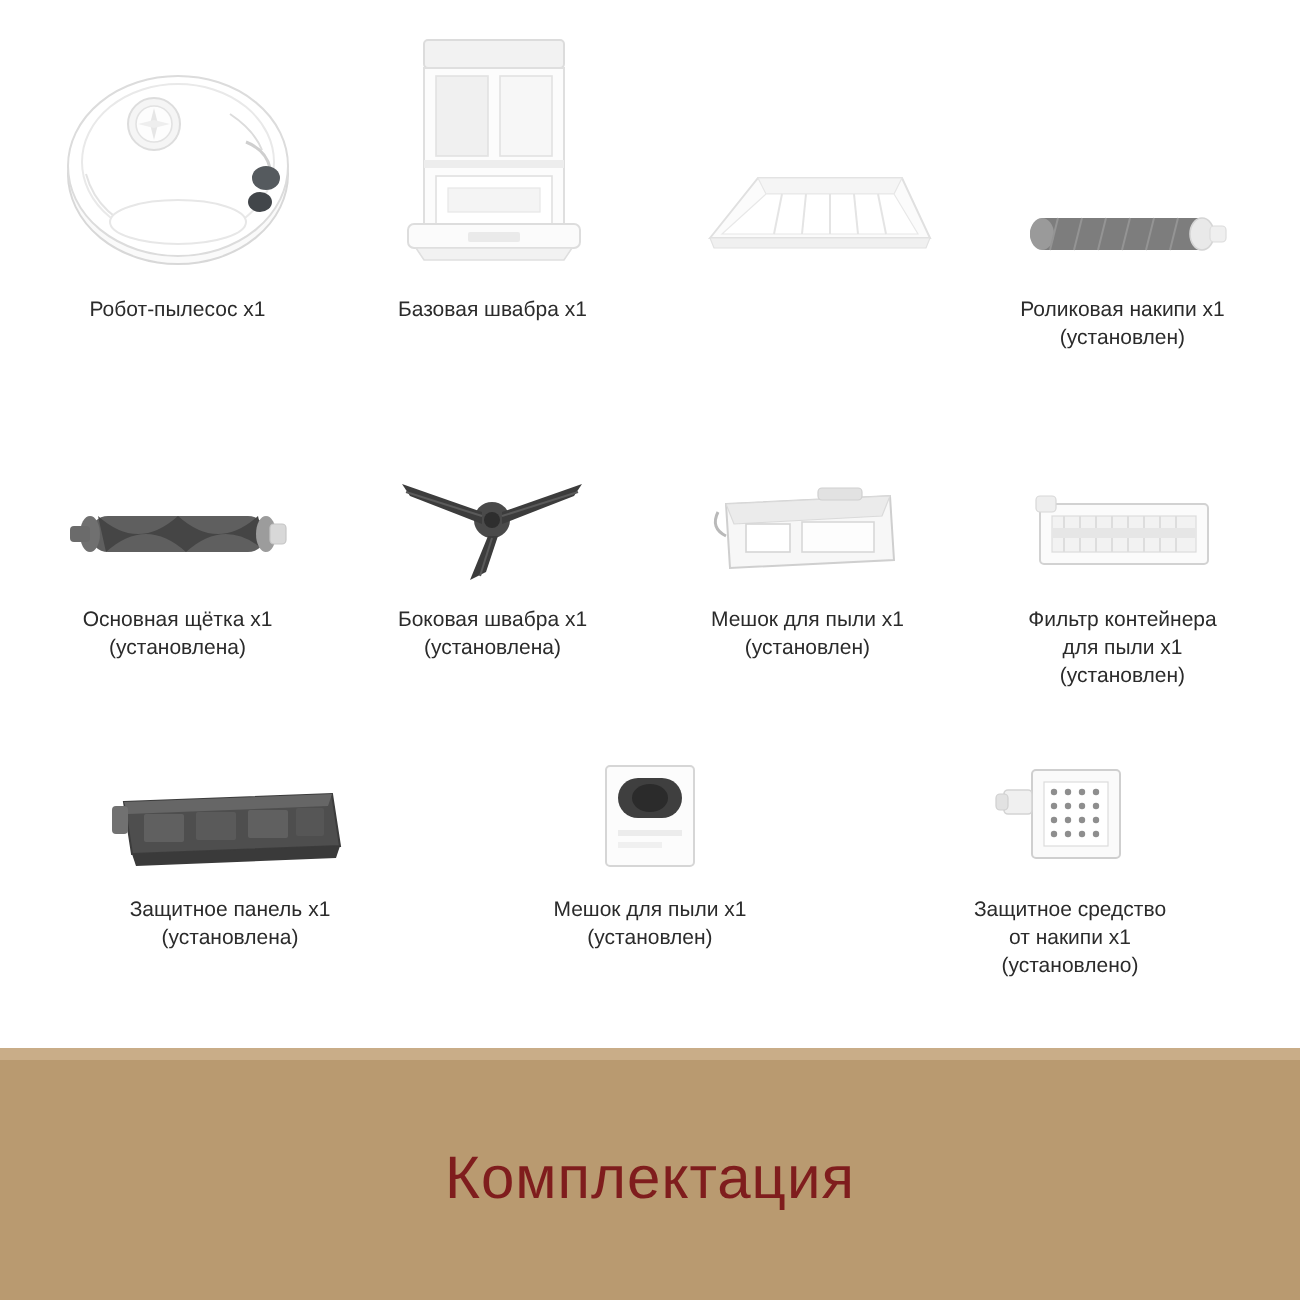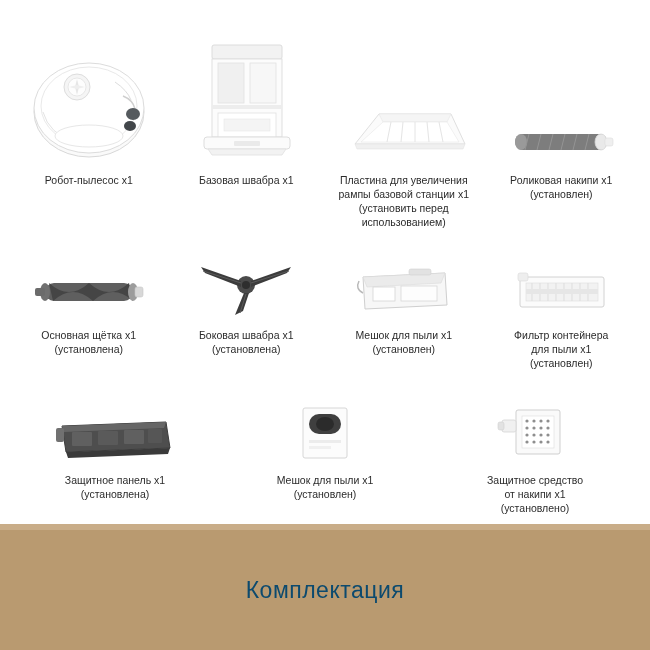--- a/index.html
+++ b/index.html
@@ -20,21 +20,21 @@
     background: #ffffff;
   }
   .items-area {
     position: absolute;
     left: 0;
     top: 0;
     width: 650px;
     height: 530px;
     background: #ffffff;
     box-sizing: border-box;
-    padding: 32px 10px 0 10px;
+    padding: 7px 10px 0 10px;
   }
   .row {
     display: flex;
     width: 100%;
   }
   .row-1 { height: 215px; }
   .row-2 { height: 145px; justify-content: space-between; }
   .row-3 { height: 145px; }
   .cell {
     flex: 1 1 0;
@@ -67,22 +67,22 @@
     left: 0;
     top: 530px;
     width: 650px;
     height: 120px;
     background: #b99a70;
     display: flex;
     align-items: center;
     justify-content: center;
   }
   .banner-title {
-    color: #0c4a6e;
-    font-size: 23px;
+    color: #7f1d1d;
+    font-size: 30px;
     letter-spacing: 0.5px;
     font-weight: normal;
   }
   .accent-bar {
     position: absolute;
     left: 0;
     top: 524px;
     width: 650px;
     height: 6px;
     background: #c9ad88;
@@ -144,24 +144,20 @@
             <path d="M40 12 L112 12 L108 20 L44 20 Z" fill="#f5f5f5" stroke="#e6e6e6" stroke-width="0.6"></path>
             <path d="M22 40 L44 20 L108 20 L120 40 Z" fill="#ffffff" stroke="#e8e8e8" stroke-width="0.6"></path>
             <path d="M52 20 L48 40" stroke="#e4e4e4" stroke-width="1"></path>
             <path d="M64 20 L62 40" stroke="#e4e4e4" stroke-width="1"></path>
             <path d="M76 20 L76 40" stroke="#e4e4e4" stroke-width="1"></path>
             <path d="M88 20 L90 40" stroke="#e4e4e4" stroke-width="1"></path>
             <path d="M100 20 L104 40" stroke="#e4e4e4" stroke-width="1"></path>
             <path d="M16 42 L126 42 L124 47 L18 47 Z" fill="#f0f0f0" stroke="#e2e2e2" stroke-width="0.6"></path>
           </svg>
         </div>
-        <div class="caption">Пластина для увеличения
-рампы базовой станции x1
-(установить перед
-использованием)</div>
       </div>
 
       <div class="cell">
         <div class="art art-1">
           <svg width="120" height="40" viewBox="0 0 120 40">
             <rect x="14" y="12" width="92" height="16" rx="8" fill="#8b8b8b"></rect>
             <rect x="20" y="12" width="80" height="16" fill="#7d7d7d"></rect>
             <ellipse cx="20" cy="20" rx="6" ry="8" fill="#9a9a9a"></ellipse>
             <ellipse cx="100" cy="20" rx="6" ry="8" fill="#e9e9e9" stroke="#d5d5d5" stroke-width="0.8"></ellipse>
             <rect x="104" y="16" width="8" height="8" rx="2" fill="#efefef" stroke="#dcdcdc" stroke-width="0.6"></rect>

